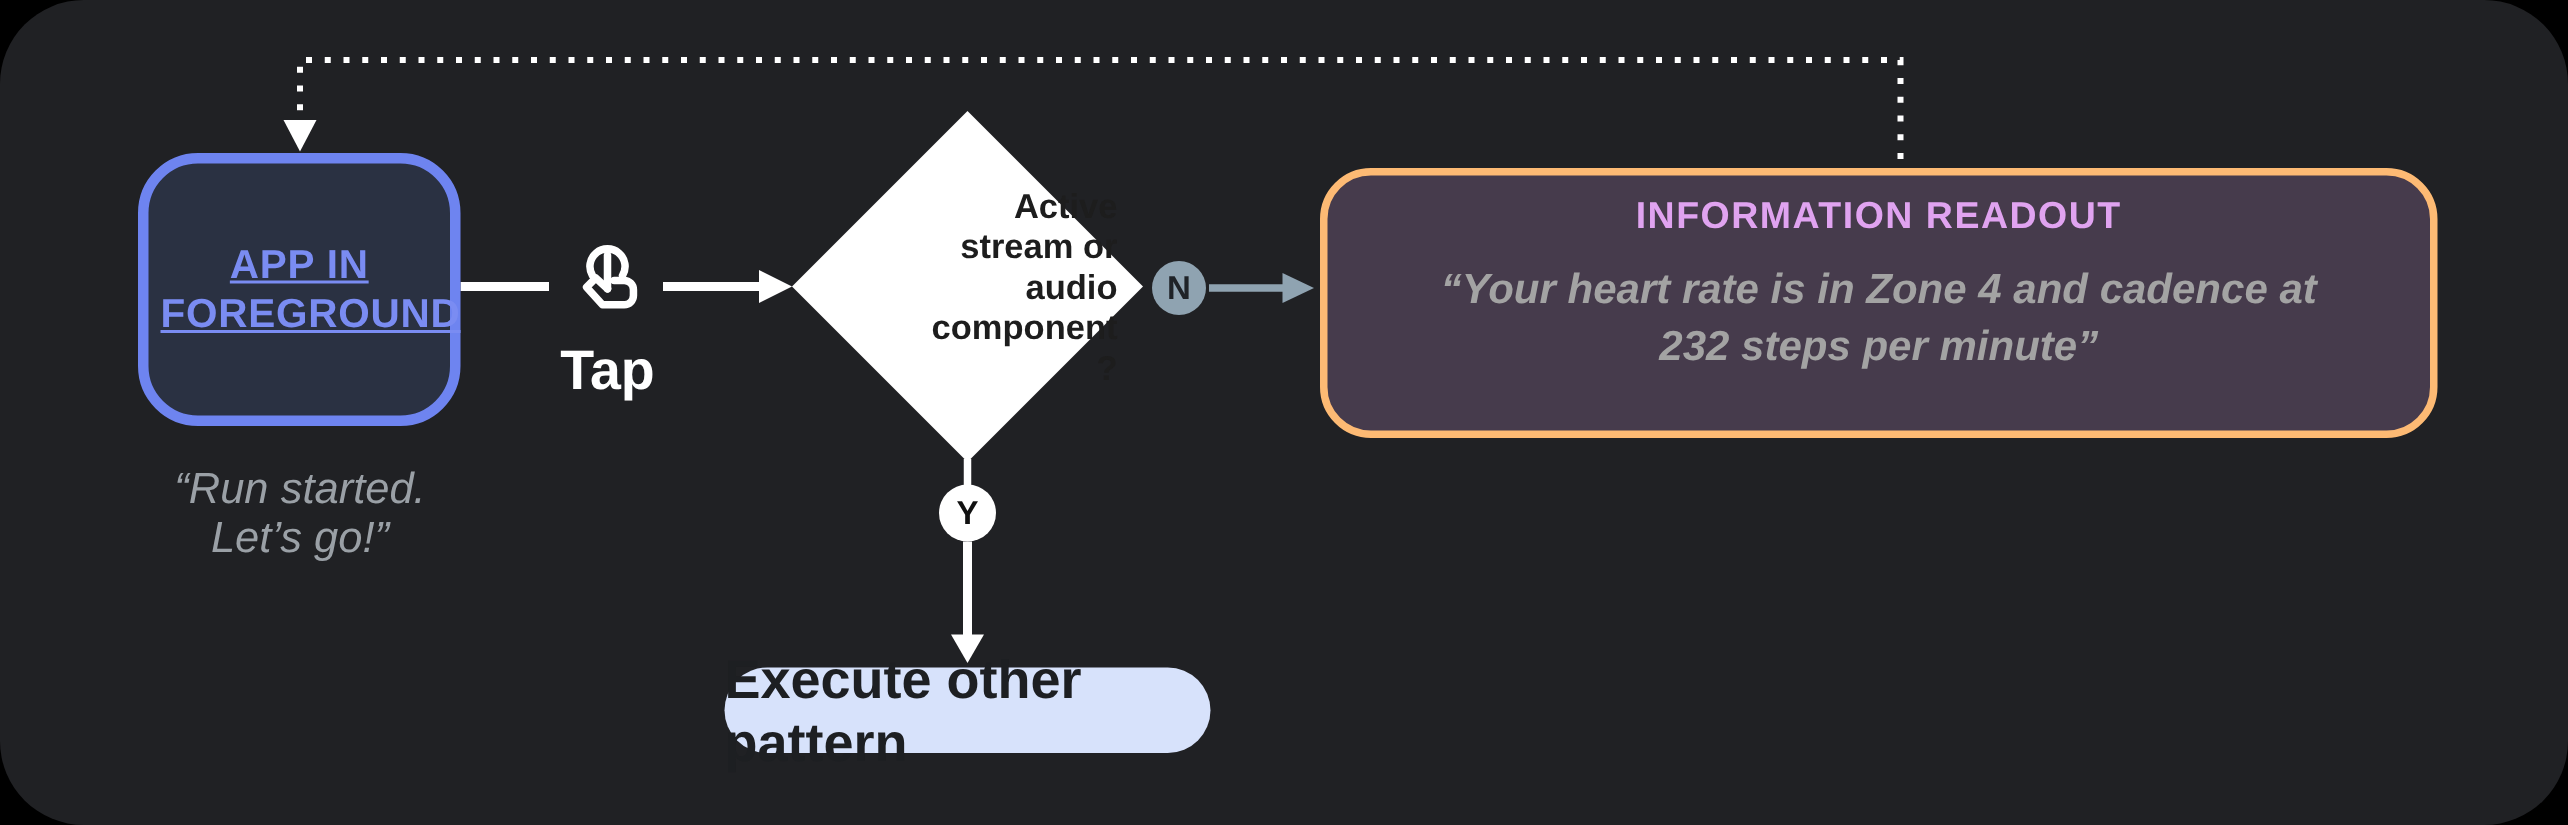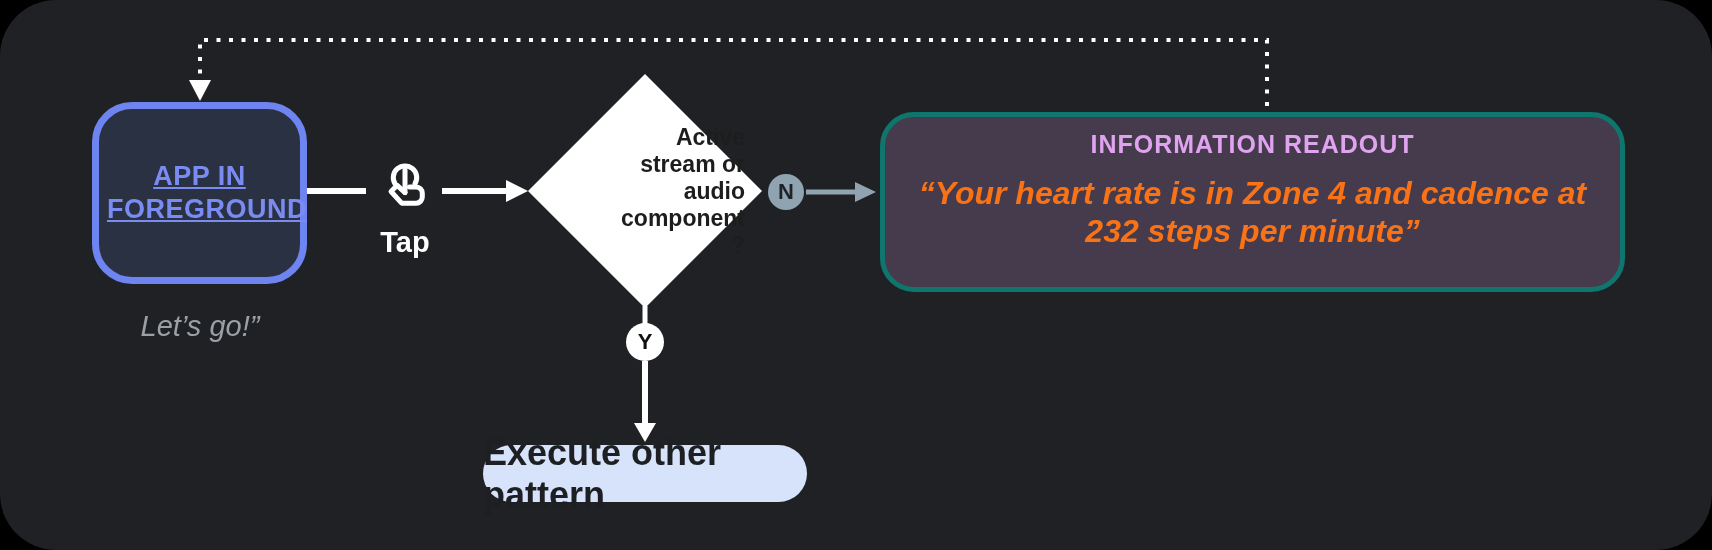--- a/index.html
+++ b/index.html
@@ -66,21 +66,21 @@
   .tap-icon {
     position: absolute;
     left: 376px; top: 155px;
     width: 58px; height: 64px;
   }
   .tap-label {
     position: absolute;
     left: 355px; top: 226px;
     width: 100px;
     text-align: center;
-    font-size: 29px;
+    font-size: 37px;
     font-weight: 700;
     color: #ffffff;
   }
 
   
   .decision-label {
     position: absolute;
     left: 545px; top: 124px;
     width: 200px;
     text-align: right;
@@ -113,38 +113,38 @@
     color: #111111;
   }
 
   
   .readout-node {
     position: absolute;
     left: 880px; top: 112px;
     width: 745px; height: 180px;
     box-sizing: border-box;
     background: #463b4c;
-    border: 5px solid #0f766e;
+    border: 5px solid #fdba74;
     border-radius: 34px;
     text-align: center;
   }
   .readout-title {
     margin-top: 13px;
     font-size: 25px;
     font-weight: 700;
     letter-spacing: 1px;
     color: #e0a3f0;
   }
   .readout-quote {
     margin-top: 15px;
-    font-size: 32px;
+    font-size: 28px;
     font-weight: 700;
     font-style: italic;
     line-height: 38px;
-    color: #f97316;
+    color: #a3a3a3;
   }
 
   
   .execute-pill {
     position: absolute;
     left: 483px; top: 445px;
     width: 324px; height: 57px;
     background: #d7e2fb;
     border-radius: 29px;
     display: flex;
@@ -179,20 +179,21 @@
 
     <line x1="645" y1="361" x2="645" y2="424" stroke="#ffffff" stroke-width="6"></line>
     <polygon points="634,423 656,423 645,442" fill="#ffffff"></polygon>
   </svg>
 
   <div class="app-node">
     <div class="app-node-label">APP IN FOREGROUND</div>
   </div>
 
   <div class="app-quote">
+    <div>“Run started.</div>
     <div>Let’s go!”</div>
   </div>
 
   <div class="tap-icon">
     <svg viewBox="0 0 52 56" width="58" height="64">
       <g fill="none" stroke="#ffffff" stroke-width="4.5" stroke-linecap="round" stroke-linejoin="round">
         <path d="M17 25 A 10.5 10.5 0 1 1 35 25"></path>
         <path d="M26 13 V33"></path>
         <path d="M26 33 L19 26.5 L13.5 32 L23 42.5 H36 A5.5 5.5 0 0 0 41.5 37 V33.5 A5.5 5.5 0 0 0 36 28 H30"></path>
       </g>

